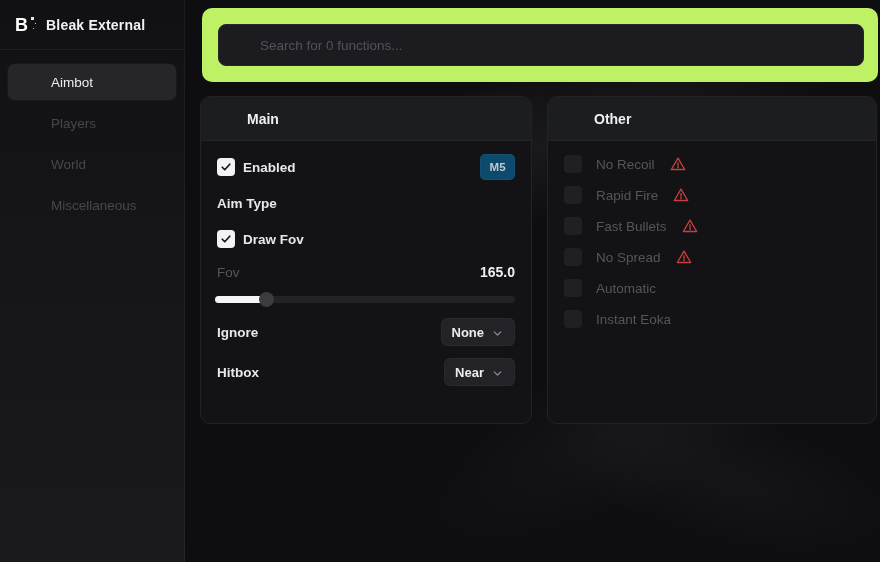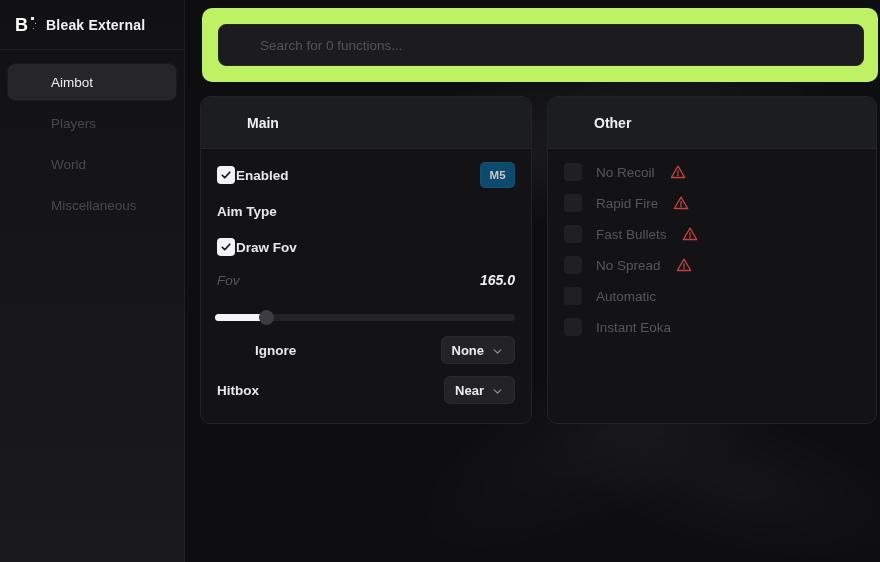--- a/index.html
+++ b/index.html
@@ -58,36 +58,36 @@
   .search-box .ic { width:16px; height:16px; color:#6a6a72; flex:none; }
   .search-box input { flex:1; background:transparent; border:0; outline:none;
     color:#d5d5da; font-size:13.5px; font-family:"Liberation Sans", sans-serif; }
   .search-box input::placeholder { color:#52525a; }
 
   
   .panel { position:absolute; top:96px; height:328px; background:#131315;
     border:1px solid #222227; border-radius:10px; overflow:hidden; z-index:2; }
   .panel-main  { left:200px; width:332px; }
   .panel-other { left:547px; width:330px; }
-  .panel-header { height:52px; background:#1c1d20; display:flex; align-items:center;
+  .panel-header { height:44px; background:#1c1d20; display:flex; align-items:center;
     gap:13px; padding:0 18px; border-bottom:1px solid rgba(255,255,255,0.04);
     font-size:14px; font-weight:600; color:#f0f0f2; }
   .panel-header .ic { width:15px; height:15px; color:#56565d; }
   .panel-body { padding:12px 16px; }
 
   .row { display:flex; align-items:center; justify-content:space-between; }
-  .row-l { display:flex; align-items:center; gap:1px; }
+  .row-l { display:flex; align-items:center; gap:8px; }
   .lbl { font-size:13.5px; font-weight:600; color:#e8e8ea; }
   .lbl-dim { font-size:13.5px; font-weight:500; color:#55555c; }
   .val { font-size:14px; font-weight:600; color:#f0f0f2; }
 
   .r-enabled, .r-aimtype, .r-drawfov { height:28px; margin-bottom:8px; }
-  .r-fov { height:22px; margin-bottom:19px;font-style:italic; }
+  .r-fov { height:22px; margin-bottom:9px; }
   .r-slider { height:16px; margin-bottom:10px; position:relative; }
-  .r-ignore { height:28px; margin-bottom:12px;margin-left:38px; }
+  .r-ignore { height:28px; margin-bottom:12px; }
   .r-hitbox { height:28px; }
 
   .checkbox { width:18px; height:18px; border-radius:4px; background:#202024;
     display:flex; align-items:center; justify-content:center; cursor:pointer; flex:none; }
   .checkbox svg { width:12px; height:12px; display:none; }
   .checkbox.checked { background:#f3f3f5; }
   .checkbox.checked svg { display:block; }
 
   .keybind { height:26px; min-width:34px; padding:0 8px; background:#0c4a6e;
     border:1px solid rgba(255,255,255,0.04); border-radius:5px; color:#c7c7cc;

